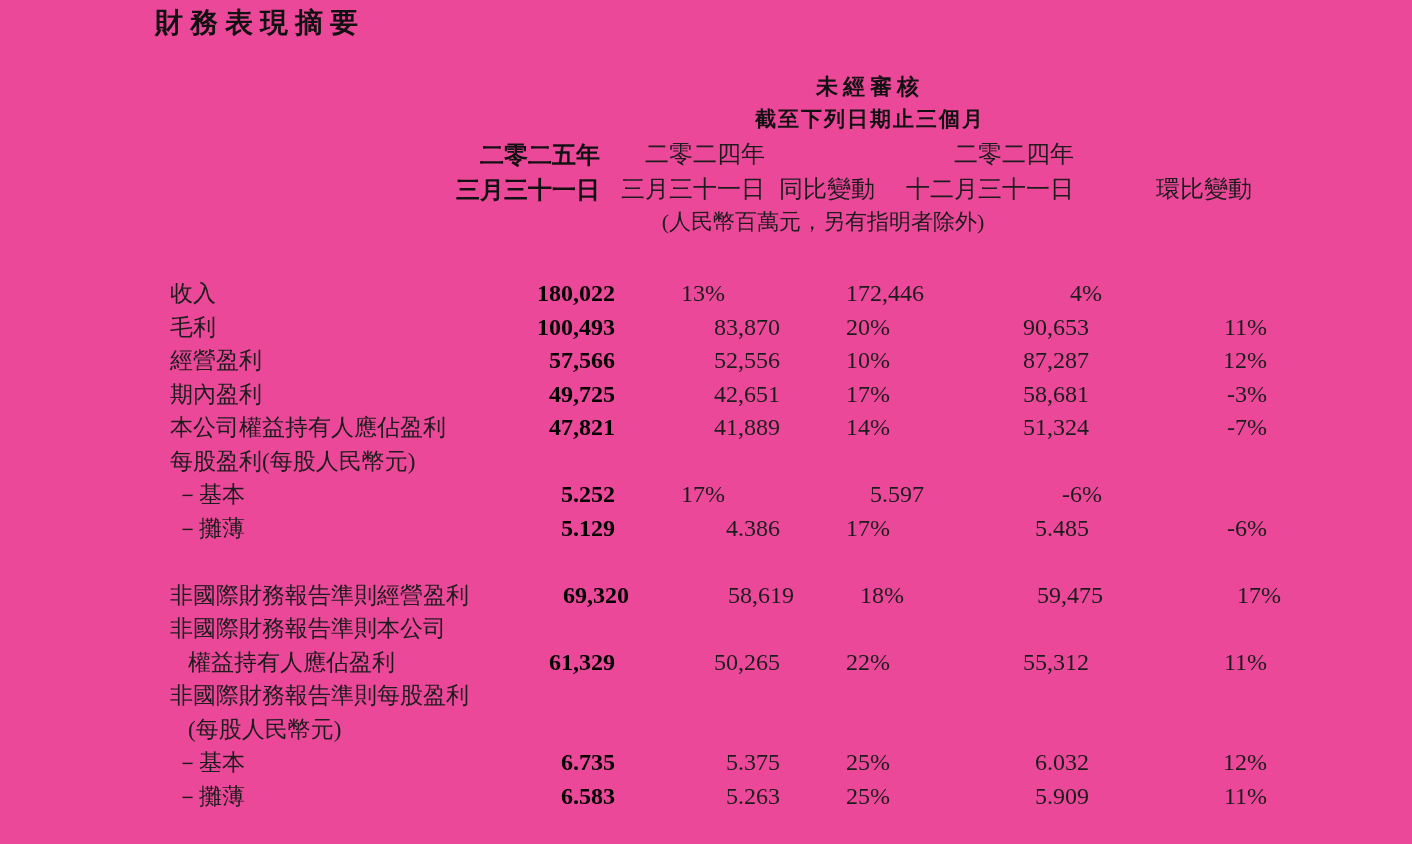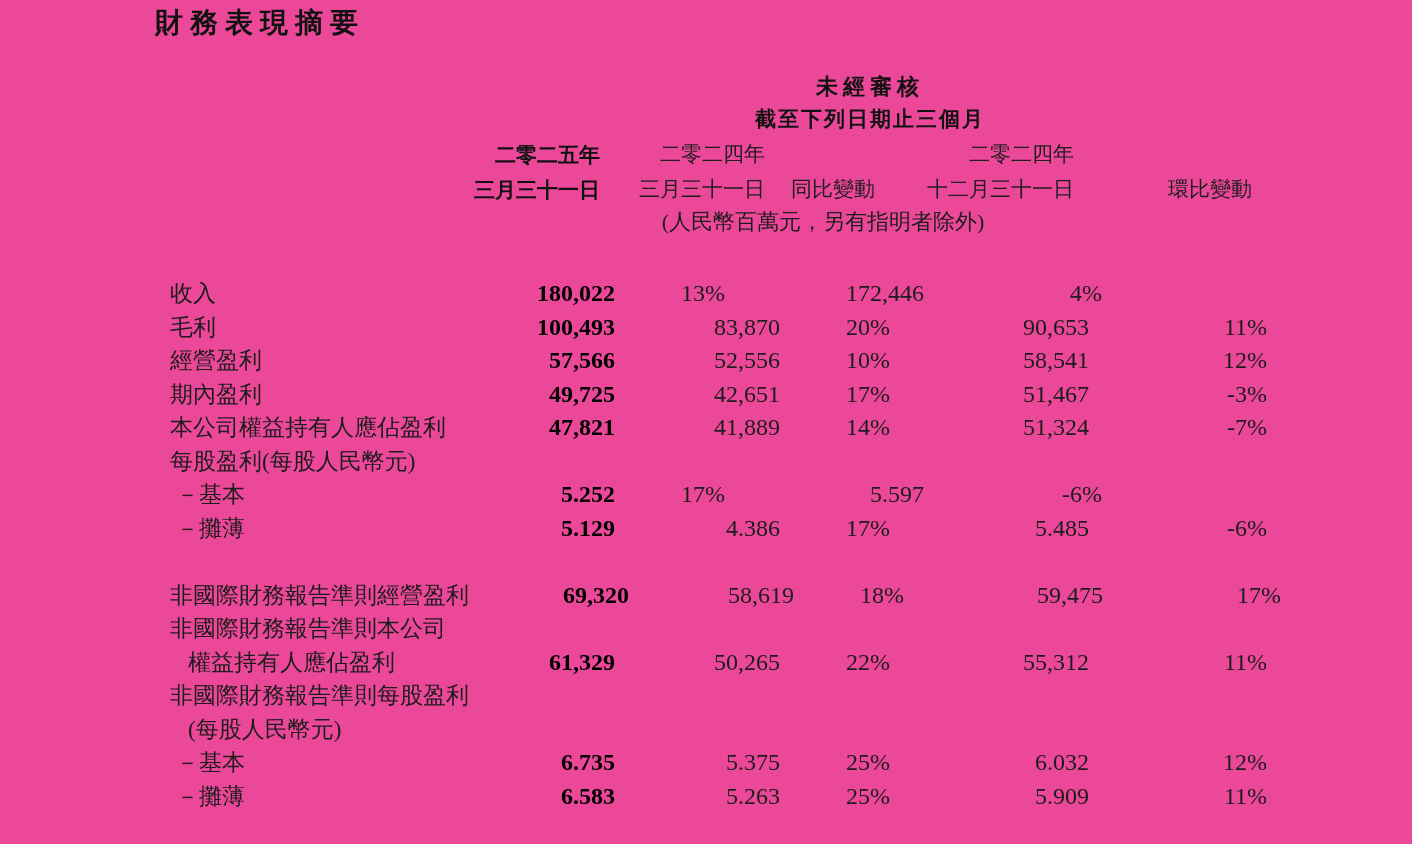--- a/index.html
+++ b/index.html
@@ -33,21 +33,21 @@
     color: #111111;
     white-space: nowrap;
   }
   .sh1 { top: 72px;  font-size: 22px; letter-spacing: 5px; }
   .sh2 { top: 105px; font-size: 21px; letter-spacing: 2px; }
 
   .colhead {
     position: absolute;
     top: 137px;
     text-align: right;
-    font-size: 21px;
+    font-size: 24px;
     line-height: 35px;
     white-space: nowrap;
   }
   .colhead .line { height: 35px; }
   .ch-bold {
     font-family: "Liberation Sans", "DejaVu Sans", sans-serif;
     font-weight: bold;
     color: #111111;
   }
   .ch1 { left: 400px;  width: 200px; }
@@ -131,29 +131,29 @@
         <div class="cell num c2">83,870</div>
         <div class="cell num c3">20%</div>
         <div class="cell num c4">90,653</div>
         <div class="cell num c5">11%</div>
       </div>
       <div class="row">
         <div class="cell label">經營盈利</div>
         <div class="cell num c1">57,566</div>
         <div class="cell num c2">52,556</div>
         <div class="cell num c3">10%</div>
-        <div class="cell num c4">58,541</div>
+        <div class="cell num c4">87,287</div>
         <div class="cell num c5">12%</div>
       </div>
       <div class="row">
         <div class="cell label">期內盈利</div>
         <div class="cell num c1">49,725</div>
         <div class="cell num c2">42,651</div>
         <div class="cell num c3">17%</div>
-        <div class="cell num c4">51,467</div>
+        <div class="cell num c4">58,681</div>
         <div class="cell num c5">-3%</div>
       </div>
       <div class="row">
         <div class="cell label">本公司權益持有人應佔盈利</div>
         <div class="cell num c1">47,821</div>
         <div class="cell num c2">41,889</div>
         <div class="cell num c3">14%</div>
         <div class="cell num c4">51,324</div>
         <div class="cell num c5">-7%</div>
       </div>

